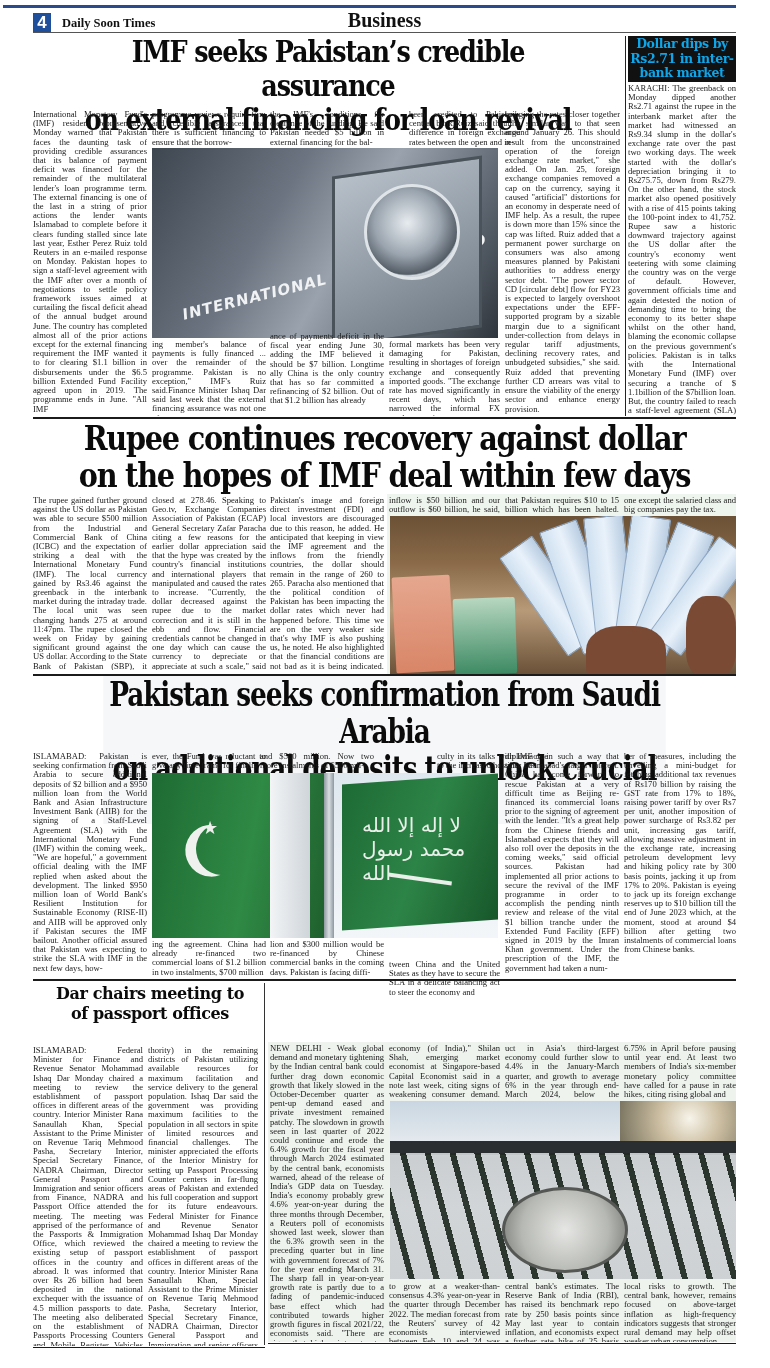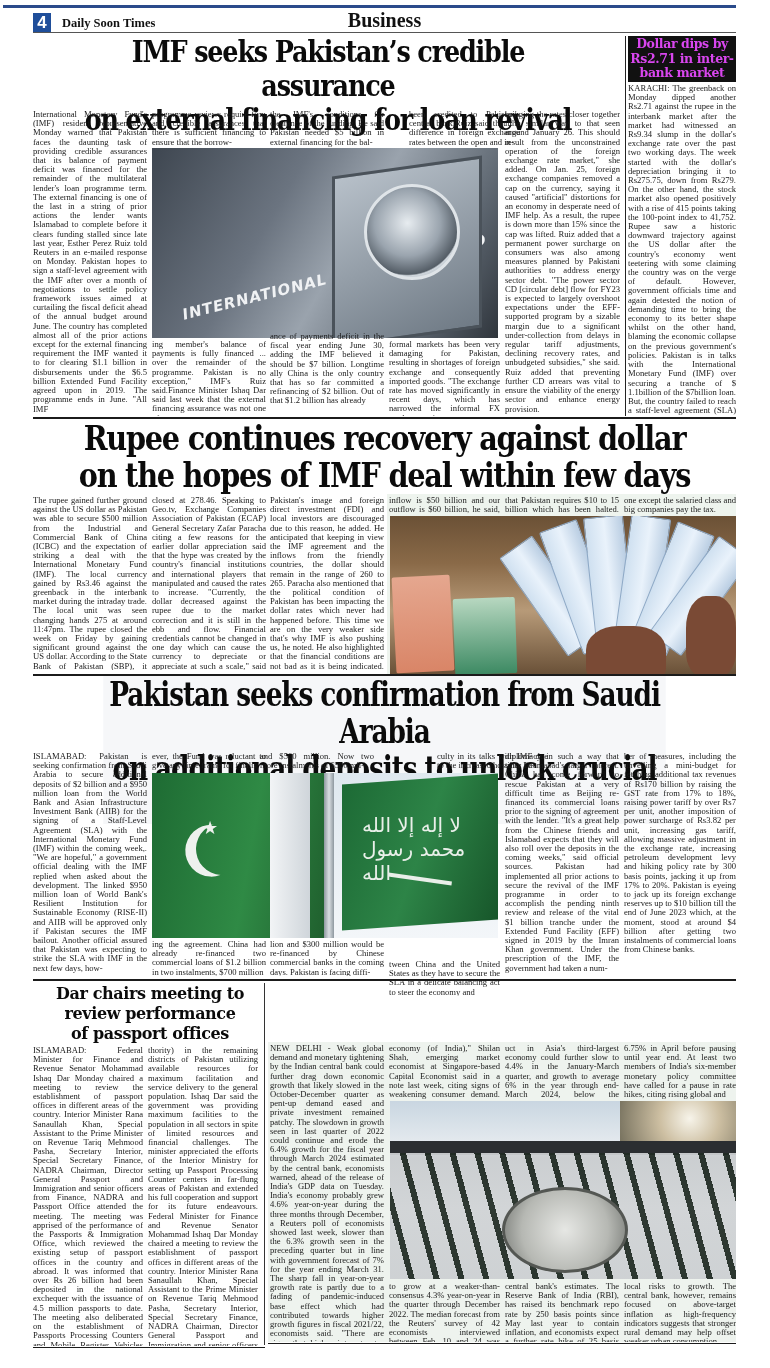--- a/index.html
+++ b/index.html
@@ -22,21 +22,21 @@
   .hl-2 { left: 33px; top: 420px; width: 703px; font-size: 33px; line-height: 37px; transform: scaleX(0.87); }
   .hl-3 { left: 33px; top: 676px; width: 703px; font-size: 33px; line-height: 37px; transform: scaleX(0.8); background: #f6f7f9; }
   .hl-4 { left: 40px; top: 984px; width: 220px; font-size: 16px; line-height: 20px; letter-spacing: -0.4px; }
   .hl-5 { left: 270px; top: 983px; width: 466px; font-size: 24px; line-height: 30px; letter-spacing: -0.4px; }
 
   
   .col { position: absolute; font-family: "Liberation Serif", serif; font-size: 8.6px; line-height: 9.2px;
          text-align: justify; hyphens: auto; color: #1a1a1a; overflow: hidden; }
 
   
-  .sidebar-title { position: absolute; left: 628px; top: 36px; width: 108px; height: 46px; background: #111; color: #d946ef;
+  .sidebar-title { position: absolute; left: 628px; top: 36px; width: 108px; height: 46px; background: #111; color: #0ea5e9;
                    font-family: "DejaVu Serif", serif; font-weight: bold; font-size: 12.5px; line-height: 14.5px; text-align: center; padding-top: 1px; letter-spacing: -0.4px; }
   .sidebar-vrule { position: absolute; left: 625px; top: 36px; width: 1px; height: 380px; background: #222; }
 
   
   .hrule { position: absolute; height: 2px; background: #1b1b1b; }
   .vrule { position: absolute; width: 1px; background: #333; }
 
   
   .photo { position: absolute; overflow: hidden; }
   .photo-imf { left: 152px; top: 148px; width: 346px; height: 190px;
@@ -169,21 +169,20 @@
   <div class="col" style="left:152px;top:940px;width:114px;height:36px;">ing the agreement. China had already re-financed two commercial loans of $1.2 billion in two instalments, $700 million</div>
   <div class="col" style="left:270px;top:940px;width:114px;height:36px;">lion and $300 million would be re-financed by Chinese commercial banks in the coming days. Pakistan is facing diffi-</div>
   <div class="col" style="left:389px;top:960px;width:111px;height:36px;">tween China and the United States as they have to secure the SLA in a delicate balancing act to steer the economy and</div>
   <div class="col" style="left:505px;top:752px;width:114px;height:224px;">diplomacy in such a way that suits Islamabad's larger interest. China has come forward to rescue Pakistan at a very difficult time as Beijing re-financed its commercial loans prior to the signing of agreement with the lender. "It's a great help from the Chinese friends and Islamabad expects that they will also roll over the deposits in the coming weeks," said official sources. Pakistan had implemented all prior actions to secure the revival of the IMF programme in order to accomplish the pending ninth review and release of the vital $1 billion tranche under the Extended Fund Facility (EFF) signed in 2019 by the Imran Khan government. Under the prescription of the IMF, the government had taken a num-</div>
   <div class="col" style="left:624px;top:752px;width:112px;height:224px;">ber of measures, including the unveiling a mini-budget for fetching additional tax revenues of Rs170 billion by raising the GST rate from 17% to 18%, raising power tariff by over Rs7 per unit, another imposition of power surcharge of Rs3.82 per unit, increasing gas tariff, allowing massive adjustment in the exchange rate, increasing petroleum development levy and hiking policy rate by 300 basis points, jacking it up from 17% to 20%. Pakistan is eyeing to jack up its foreign exchange reserves up to $10 billion till the end of June 2023 which, at the moment, stood at around $4 billion after getting two instalments of commercial loans from Chinese banks.</div>
 
   <div class="hrule" style="left:33px;top:979px;width:703px;"></div>
 
   <div class="headline hl-4">
     <div>Dar chairs meeting to</div>
-    <div>review performance</div>
     <div>of passport offices</div>
   </div>
   <div class="col" style="left:33px;top:1046px;width:110px;height:300px;">ISLAMABAD: Federal Minister for Finance and Revenue Senator Mohammad Ishaq Dar Monday chaired a meeting to review the establishment of passport offices in different areas of the country. Interior Minister Rana Sanaullah Khan, Special Assistant to the Prime Minister on Revenue Tariq Mehmood Pasha, Secretary Interior, Special Secretary Finance, NADRA Chairman, Director General Passport and Immigration and senior officers from Finance, NADRA and Passport Office attended the meeting. The meeting was apprised of the performance of the Passports &amp; Immigration Office, which reviewed the existing setup of passport offices in the country and abroad. It was informed that over Rs 26 billion had been deposited in the national exchequer with the issuance of 4.5 million passports to date. The meeting also deliberated on the establishment of Passports Processing Counters and Mobile Register Vehicles in collaboration with NADRA (National Database Registration Au-</div>
   <div class="col" style="left:148px;top:1046px;width:110px;height:300px;">thority) in the remaining districts of Pakistan utilizing available resources for maximum facilitation and service delivery to the general population. Ishaq Dar said the government was providing maximum facilities to the population in all sectors in spite of limited resources and financial challenges. The minister appreciated the efforts of the Interior Ministry for setting up Passport Processing Counter centers in far-flung areas of Pakistan and extended his full cooperation and support for its future endeavours. Federal Minister for Finance and Revenue Senator Mohammad Ishaq Dar Monday chaired a meeting to review the establishment of passport offices in different areas of the country. Interior Minister Rana Sanaullah Khan, Special Assistant to the Prime Minister on Revenue Tariq Mehmood Pasha, Secretary Interior, Special Secretary Finance, NADRA Chairman, Director General Passport and Immigration and senior officers from Finance, NADRA and Passport Office attended the meeting.</div>
   <div class="vrule" style="left:264px;top:983px;height:362px;"></div>
   <div class="hrule" style="left:33px;top:1347px;width:232px;height:1px;"></div>
 
   <div class="headline hl-5">
   </div>
   <div class="tint" style="left:268px;top:1042px;width:468px;height:300px;background:#eef3ee;"></div>

